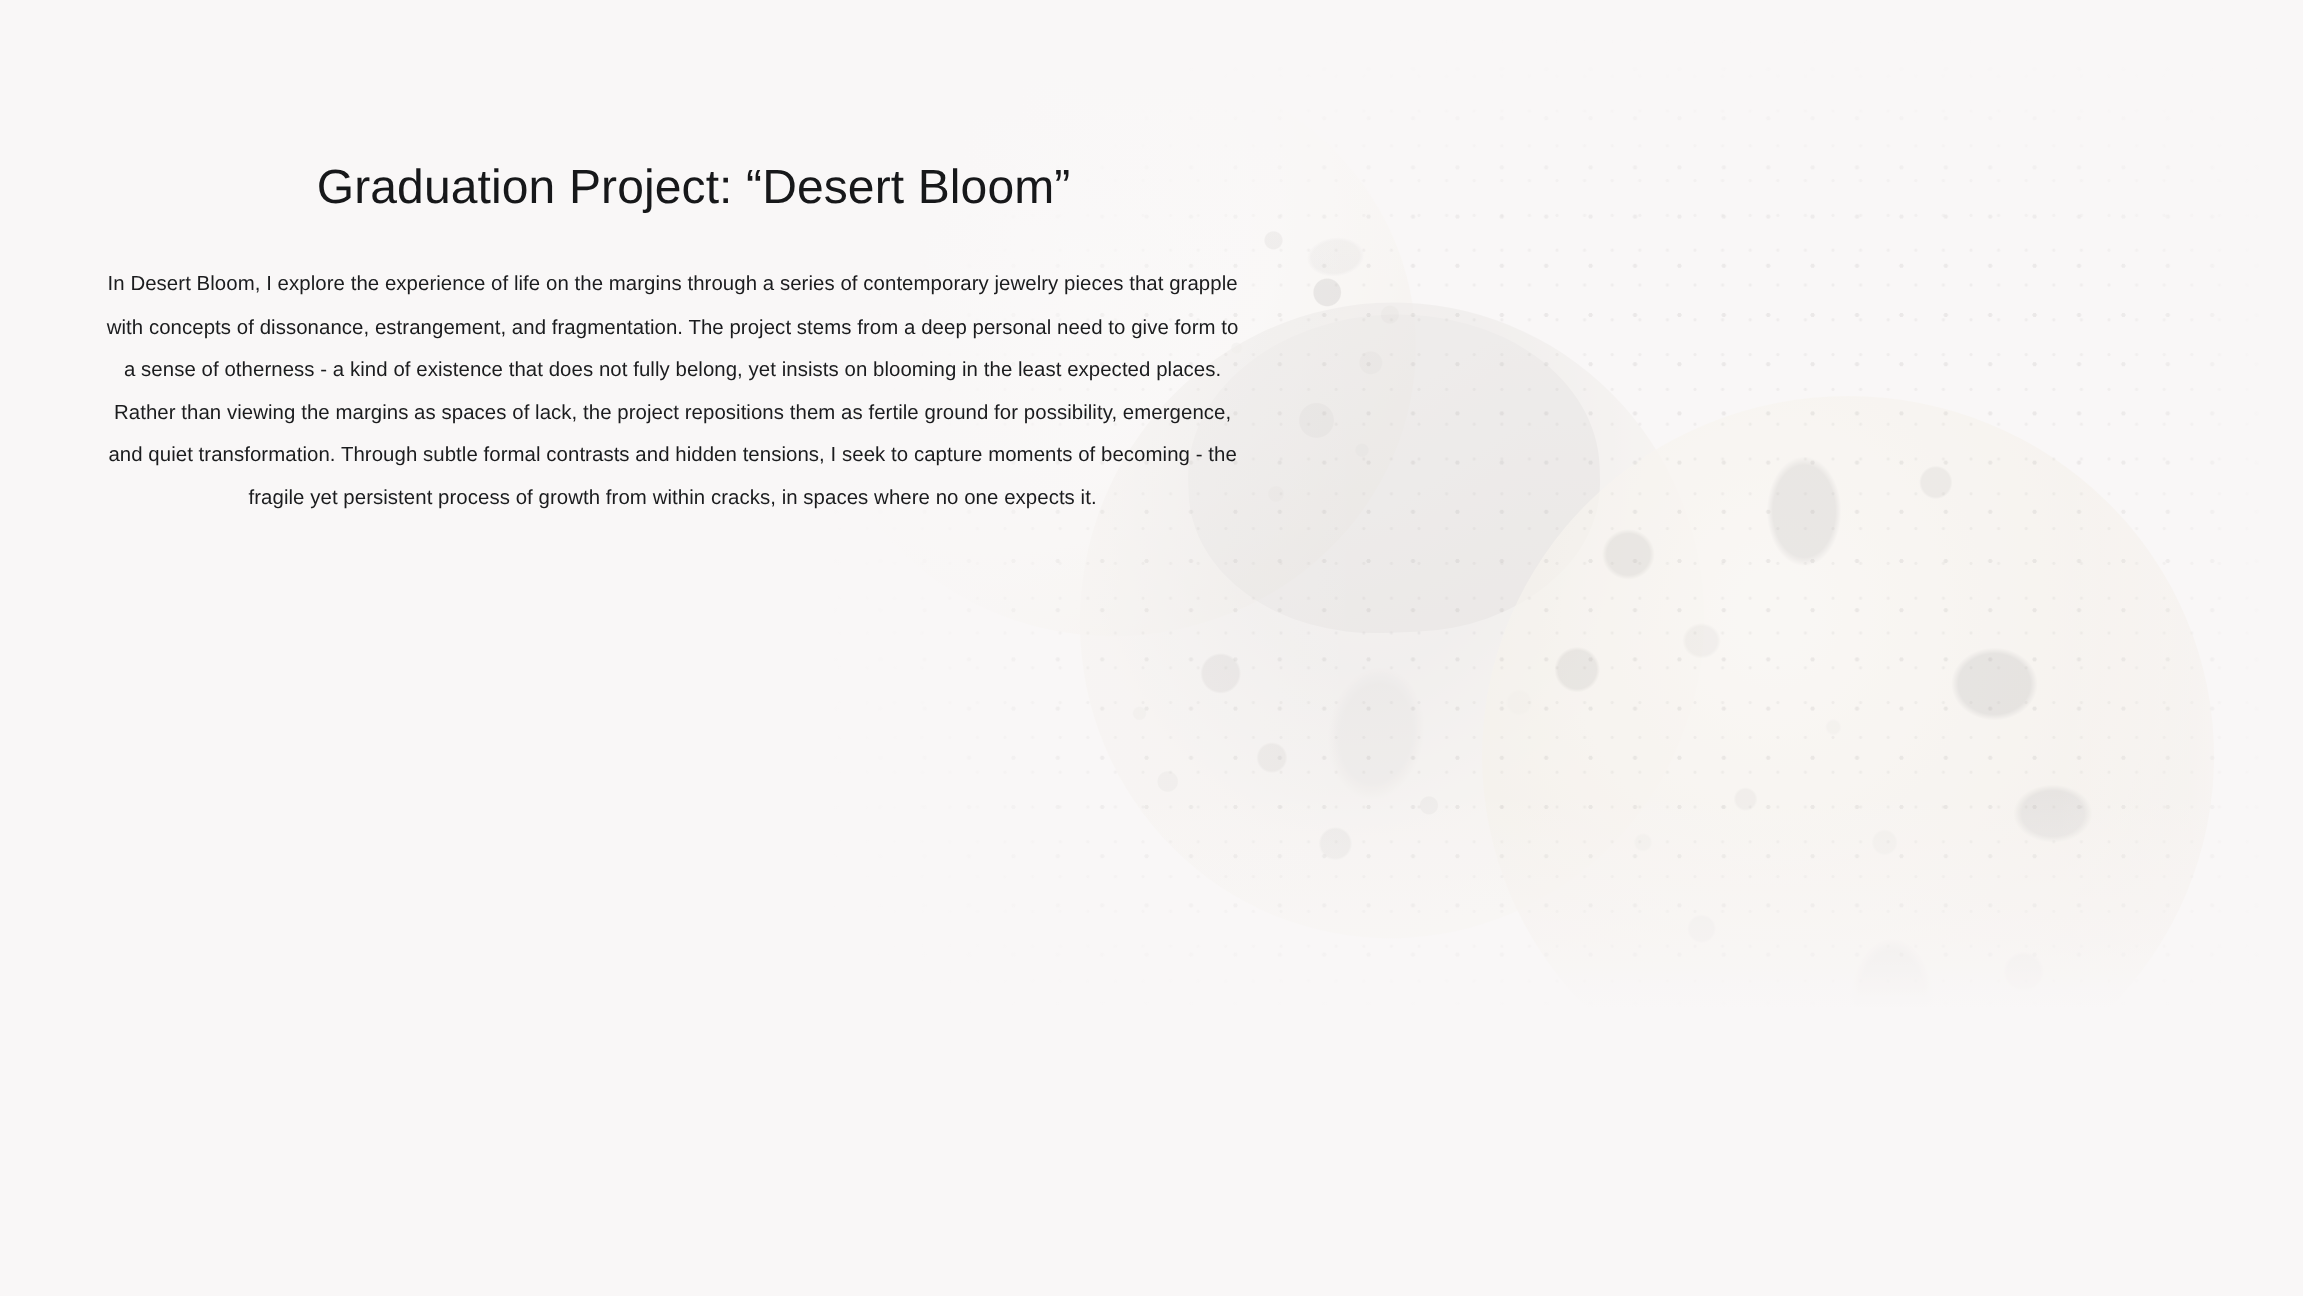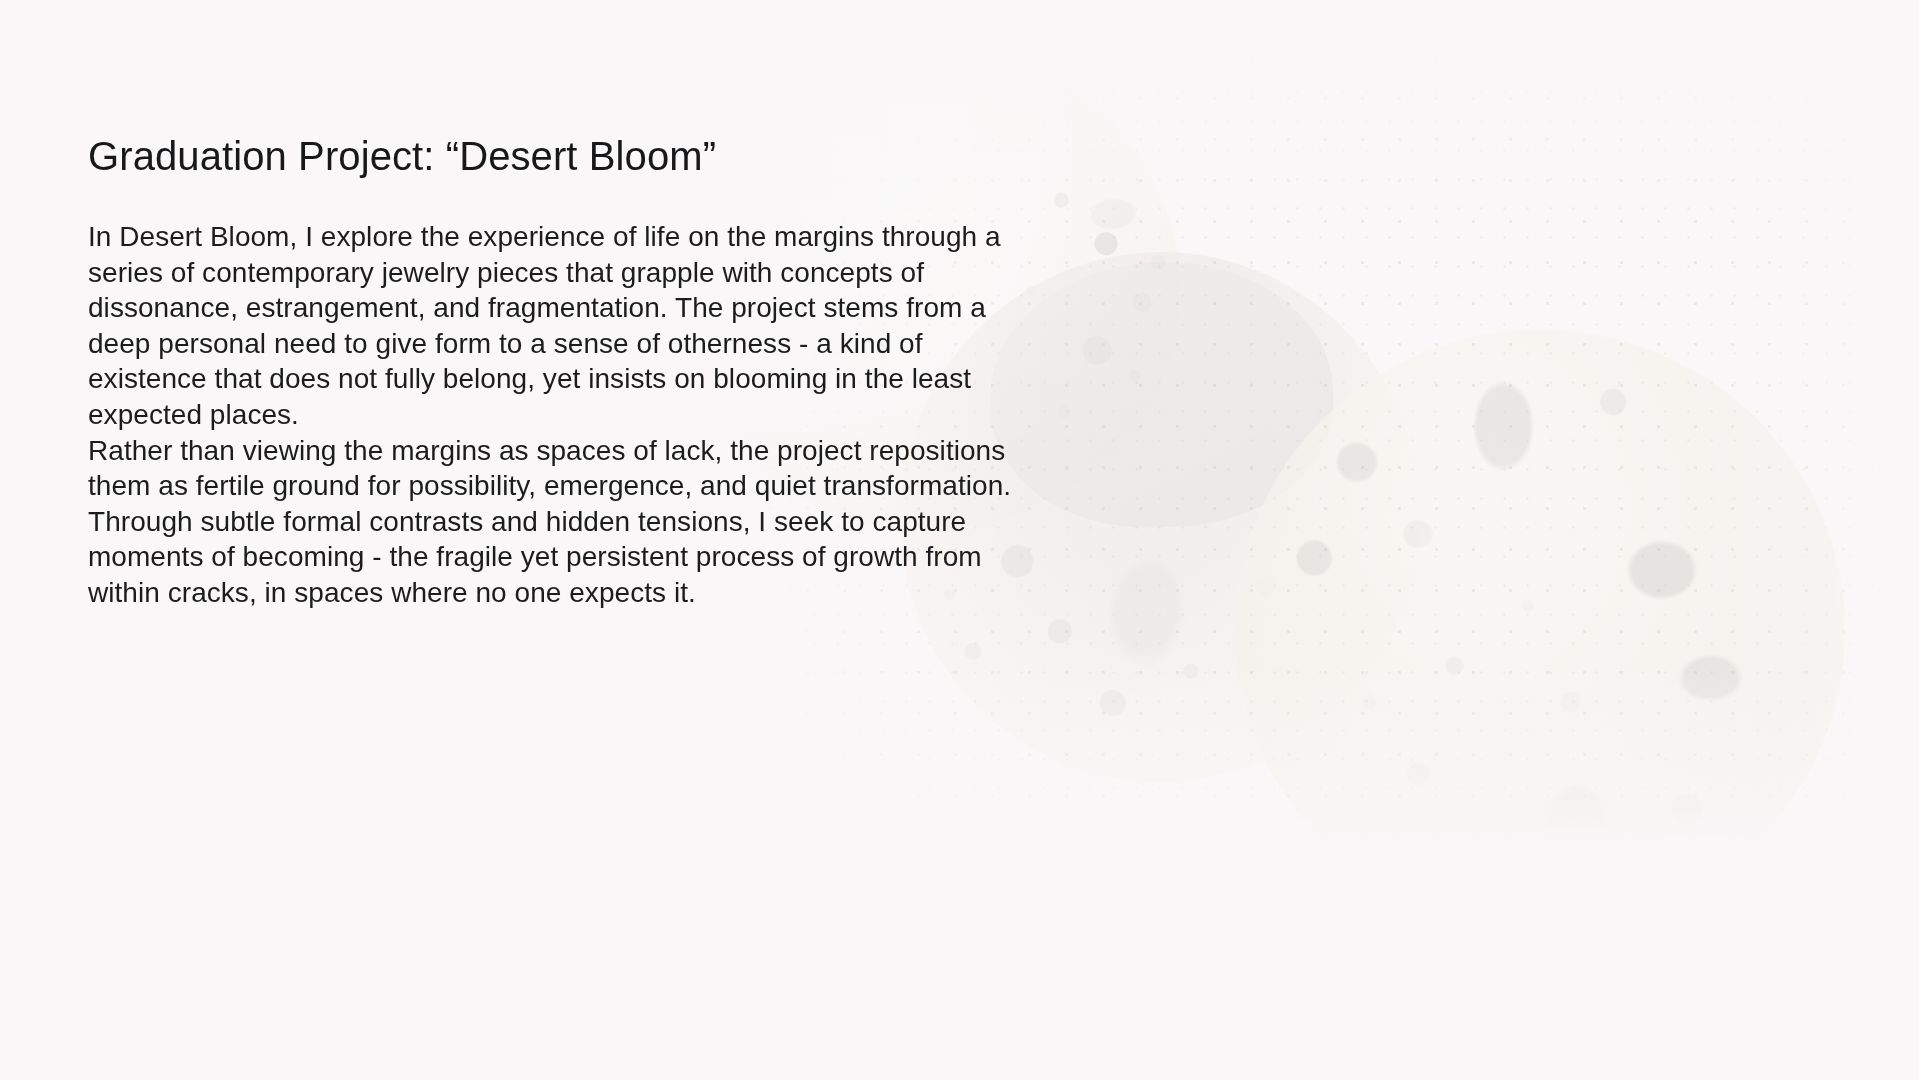--- a/index.html
+++ b/index.html
@@ -169,35 +169,36 @@
     background: rgba(249, 247, 247, .46);
     pointer-events: none;
   }
 
   
   #content {
     position: absolute;
     left: 88px;
     top: 132px;
     width: 980px;
+    text-align: center;
   }
 
   #page-title {
     margin: 0;
     font-size: 40px;
     font-weight: 300;
     letter-spacing: .1px;
     line-height: 48px;
     color: #17181a;
     white-space: nowrap;
   }
 
   #body-copy {
     margin-top: 39px;
-    font-size: 28px;
+    font-size: 17px;
     font-weight: 400;
     line-height: 35.6px;
     color: #1b1c1e;
     letter-spacing: .05px;
   }
 
   #body-copy p {
     margin: 0;
     max-width: 945px;
   }

